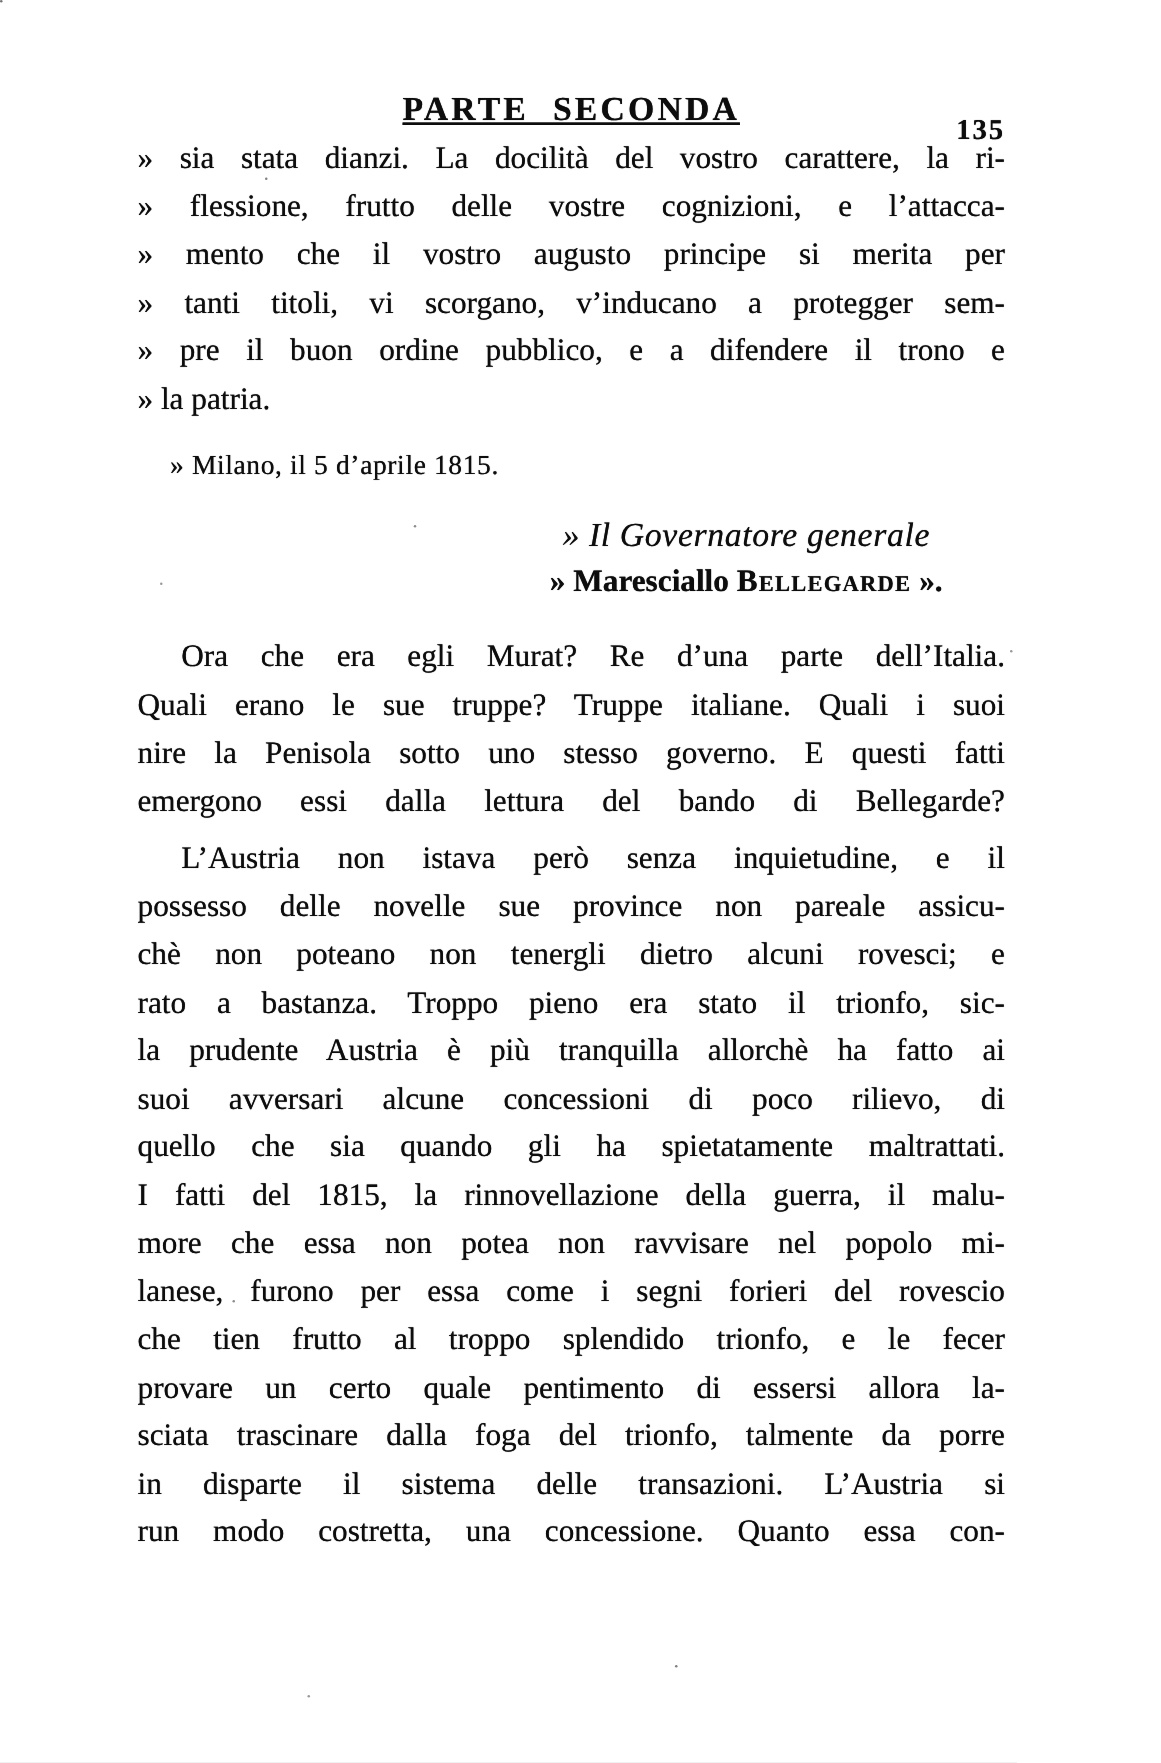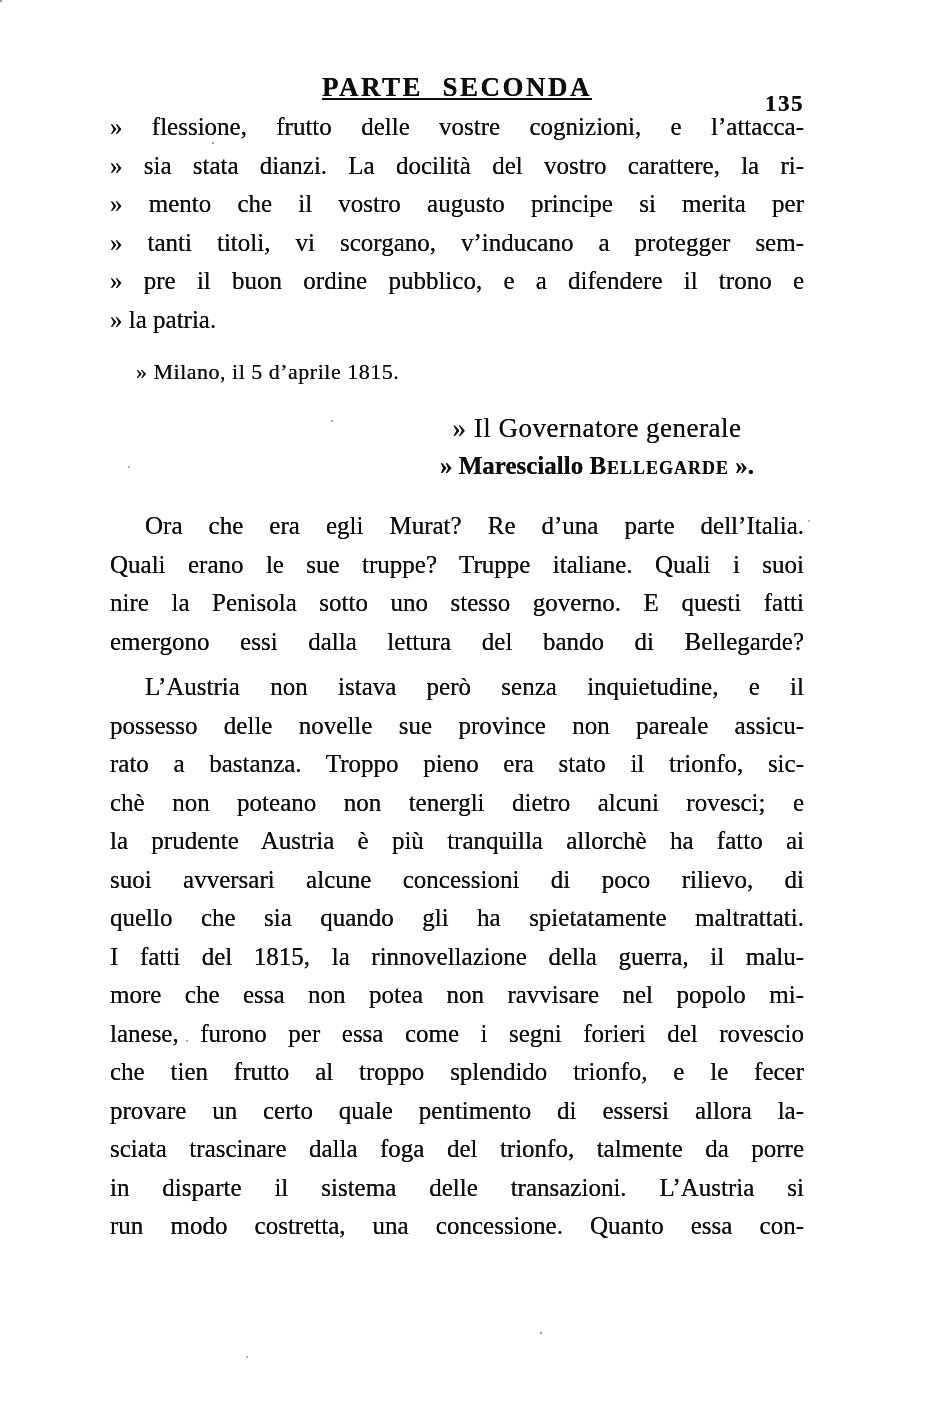--- a/index.html
+++ b/index.html
@@ -34,21 +34,21 @@
   }
   .indent{ text-indent:35px; }
   .dateline{
     font-size:22px;line-height:34px;margin-top:16px;text-indent:26px;
     letter-spacing:0.5px;
   }
   .signature{
     margin-top:11px;margin-left:280px;width:414px;text-align:center;
   }
   .sig-title{
-    font-size:27px;line-height:38px;letter-spacing:0.5px;margin-top:20px;
+    font-style:italic;font-size:27px;line-height:38px;letter-spacing:0.5px;margin-top:20px;
   }
   .sig-name-line{
     font-size:25px;line-height:38px;font-weight:bold;
   }
   .smallcaps{ font-variant:small-caps;letter-spacing:1px; }
   .para-1{ margin-top:22px; }
   .para-2{ margin-top:7px; }
   
   .noise{
     position:absolute;left:0;top:0;width:2px;height:2px;border-radius:50%;
@@ -71,22 +71,22 @@
   <div class="noise"></div>
 
   <div class="content ink">
 
     <div class="running-head">
       <span class="running-title">PARTE SECONDA</span>
       <span class="pagenum">135</span>
     </div>
 
     <div>
+      <div class="line just">» sia stata dianzi. La docilità del vostro carattere, la ri-</div>
       <div class="line just">» flessione, frutto delle vostre cognizioni, e l’attacca-</div>
-      <div class="line just">» sia stata dianzi. La docilità del vostro carattere, la ri-</div>
       <div class="line just">» mento che il vostro augusto principe si merita per</div>
       <div class="line just">» tanti titoli, vi scorgano, v’inducano a protegger sem-</div>
       <div class="line just">» pre il buon ordine pubblico, e a difendere il trono e</div>
       <div class="line">» la patria.</div>
     </div>
 
     <div class="dateline">» Milano, il 5 d’aprile 1815.</div>
 
     <div class="signature">
       <div class="sig-title">» Il Governatore generale</div>
@@ -96,22 +96,22 @@
     <div class="para-1">
       <div class="line just indent">Ora che era egli Murat? Re d’una parte dell’Italia.</div>
       <div class="line just">Quali erano le sue truppe? Truppe italiane. Quali i suoi</div>
       <div class="line just">nire la Penisola sotto uno stesso governo. E questi fatti</div>
       <div class="line just">emergono essi dalla lettura del bando di Bellegarde?</div>
     </div>
 
     <div class="para-2">
       <div class="line just indent">L’Austria non istava però senza inquietudine, e il</div>
       <div class="line just">possesso delle novelle sue province non pareale assicu-</div>
+      <div class="line just">chè non poteano non tenergli dietro alcuni rovesci; e</div>
       <div class="line just">rato a bastanza. Troppo pieno era stato il trionfo, sic-</div>
-      <div class="line just">chè non poteano non tenergli dietro alcuni rovesci; e</div>
       <div class="line just">la prudente Austria è più tranquilla allorchè ha fatto ai</div>
       <div class="line just">suoi avversari alcune concessioni di poco rilievo, di</div>
       <div class="line just">quello che sia quando gli ha spietatamente maltrattati.</div>
       <div class="line just">I fatti del 1815, la rinnovellazione della guerra, il malu-</div>
       <div class="line just">more che essa non potea non ravvisare nel popolo mi-</div>
       <div class="line just">lanese, furono per essa come i segni forieri del rovescio</div>
       <div class="line just">che tien frutto al troppo splendido trionfo, e le fecer</div>
       <div class="line just">provare un certo quale pentimento di essersi allora la-</div>
       <div class="line just">sciata trascinare dalla foga del trionfo, talmente da porre</div>
       <div class="line just">in disparte il sistema delle transazioni. L’Austria si</div>

